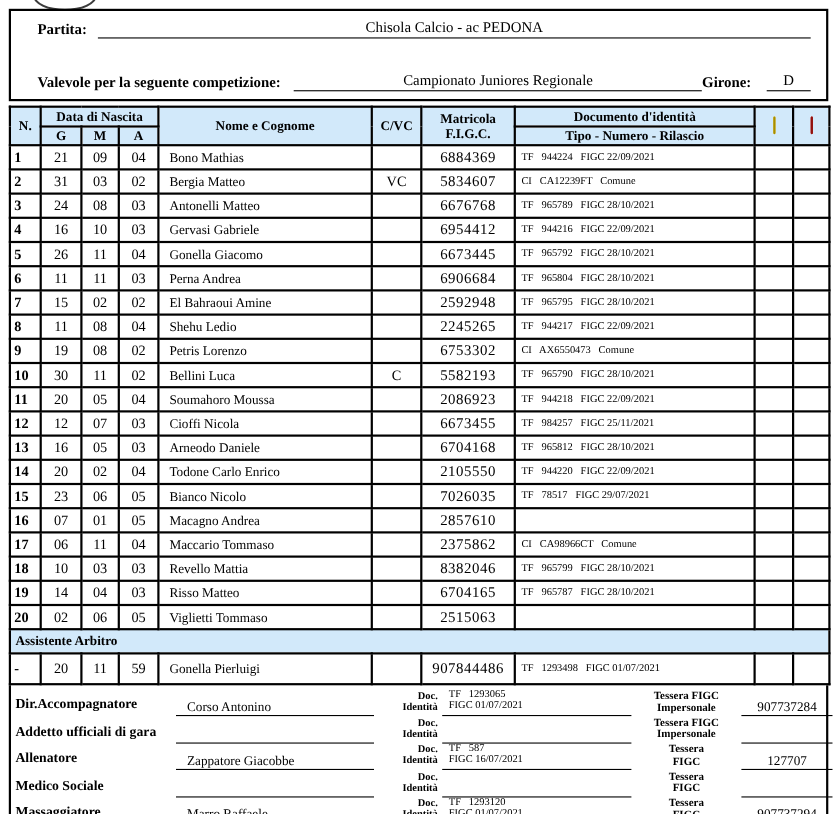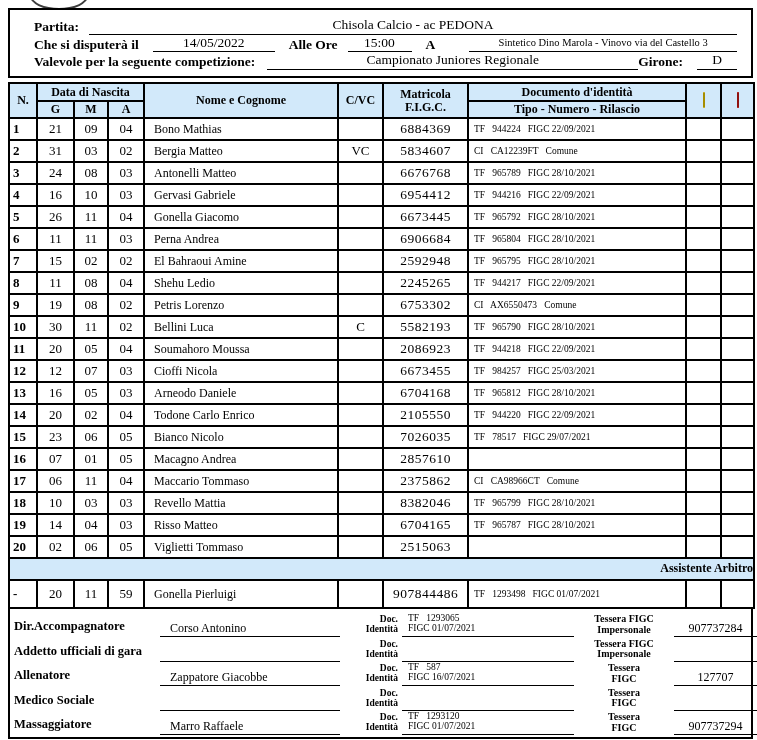--- a/index.html
+++ b/index.html
@@ -16,21 +16,21 @@
     position:relative;overflow:hidden;
   }
   .deco-ellipse{
     position:absolute;left:30px;top:-18px;width:58px;height:28px;
     border:2px solid #3c3c3c;border-radius:50%;background:#fff;
   }
   .content{position:absolute;left:8px;top:8px;width:745px;}
 
   
   .top-box{
-    border:2.5px solid #000;height:70px;margin-bottom:4px;
+    border:2.5px solid #000;height:84px;margin-bottom:4px;
     padding:7px 14px 7px 24px;
     display:flex;flex-direction:column;justify-content:space-between;
   }
   .tb-row{display:flex;align-items:flex-end;font-weight:bold;font-size:13.5px;white-space:nowrap;line-height:1.15;}
   .u-fill{flex:1;border-bottom:1.6px solid #000;text-align:center;font-weight:normal;margin-left:10px;padding:0 4px 1px;}
   .u-seg{border-bottom:1.6px solid #000;text-align:center;font-weight:normal;padding:0 6px 1px;}
   .u-date{width:122px;margin:0 14px;}
   .u-time{width:64px;margin:0 14px 0 10px;}
   .u-venue{flex:1;font-size:10.5px;margin-left:34px;padding-bottom:2px;}
   .u-comp{flex:1;margin-left:12px;}
@@ -43,21 +43,21 @@
   .roster thead th{background:var(--hdr-bg);font-size:12px;line-height:1.05;padding:1px 0;}
   .roster thead tr.h1{height:18px;}
   .roster thead tr.h2{height:17px;}
   .roster tbody tr{height:22px;}
   td.c-n{font-weight:bold;font-size:13px;text-align:left;padding-left:3px;}
   td.c-dob{font-size:13px;text-align:center;}
   td.c-name{font-size:12px;text-align:left;padding-left:9px;font-family:Liberation Serif, serif;}
   td.c-cvc{font-size:13px;text-align:center;}
   td.c-mat{font-size:13.5px;text-align:center;letter-spacing:.5px;}
   td.c-doc{font-size:9.5px;text-align:left;padding-left:5px;white-space:pre;}
-  tr.section-row th{background:var(--hdr-bg);font-size:12px;font-weight:bold;text-align:right;padding:1px 0 3px 4px;height:17px;}
+  tr.section-row th{background:var(--hdr-bg);font-size:12px;font-weight:bold;text-align:left;padding:1px 0 3px 4px;height:17px;}
   tr.assistant-row{height:28px !important;}
   .card-icon{width:11px;height:15px;border-radius:2px;margin:0 auto;}
   .card-icon.yellow{background:var(--yellow);border:1.6px solid var(--yellow-br);}
   .card-icon.red{background:var(--red);border:1.6px solid var(--red-br);}
 
   
   .staff{
     border:2.5px solid #000;border-top:none;width:745px;height:130px;
     padding:4px 6px 2px 4px;display:flex;flex-direction:column;justify-content:space-between;
   }
@@ -74,28 +74,20 @@
 <body>
 
 <div class="deco-ellipse"></div>
 
 <div class="content">
 
   <div class="top-box">
     <div class="tb-row">
       <span class="lbl">Partita:</span>
       <span class="u-fill">Chisola Calcio - ac PEDONA</span>
-    </div>
-    <div class="tb-row">
-      <span class="lbl">Che si disputerà il</span>
-      <span class="u-seg u-date">14/05/2022</span>
-      <span class="lbl">Alle Ore</span>
-      <span class="u-seg u-time">15:00</span>
-      <span class="lbl">A</span>
-      <span class="u-seg u-venue">Sintetico Dino Marola - Vinovo via del Castello 3</span>
     </div>
     <div class="tb-row">
       <span class="lbl">Valevole per la seguente competizione:</span>
       <span class="u-seg u-comp">Campionato Juniores Regionale</span>
       <span class="lbl">Girone:</span>
       <span class="u-seg u-girone">D</span>
     </div>
   </div>
 
   <table class="roster">
@@ -266,21 +258,21 @@
     <td></td>
   </tr>
         <tr>
     <td class="c-n">12</td>
     <td class="c-dob">12</td>
     <td class="c-dob">07</td>
     <td class="c-dob">03</td>
     <td class="c-name">Cioffi Nicola</td>
     <td class="c-cvc"></td>
     <td class="c-mat">6673455</td>
-    <td class="c-doc">TF   984257   FIGC 25/03/2021</td>
+    <td class="c-doc">TF   984257   FIGC 25/11/2021</td>
     <td></td>
     <td></td>
   </tr>
         <tr>
     <td class="c-n">13</td>
     <td class="c-dob">16</td>
     <td class="c-dob">05</td>
     <td class="c-dob">03</td>
     <td class="c-name">Arneodo Daniele</td>
     <td class="c-cvc"></td>

